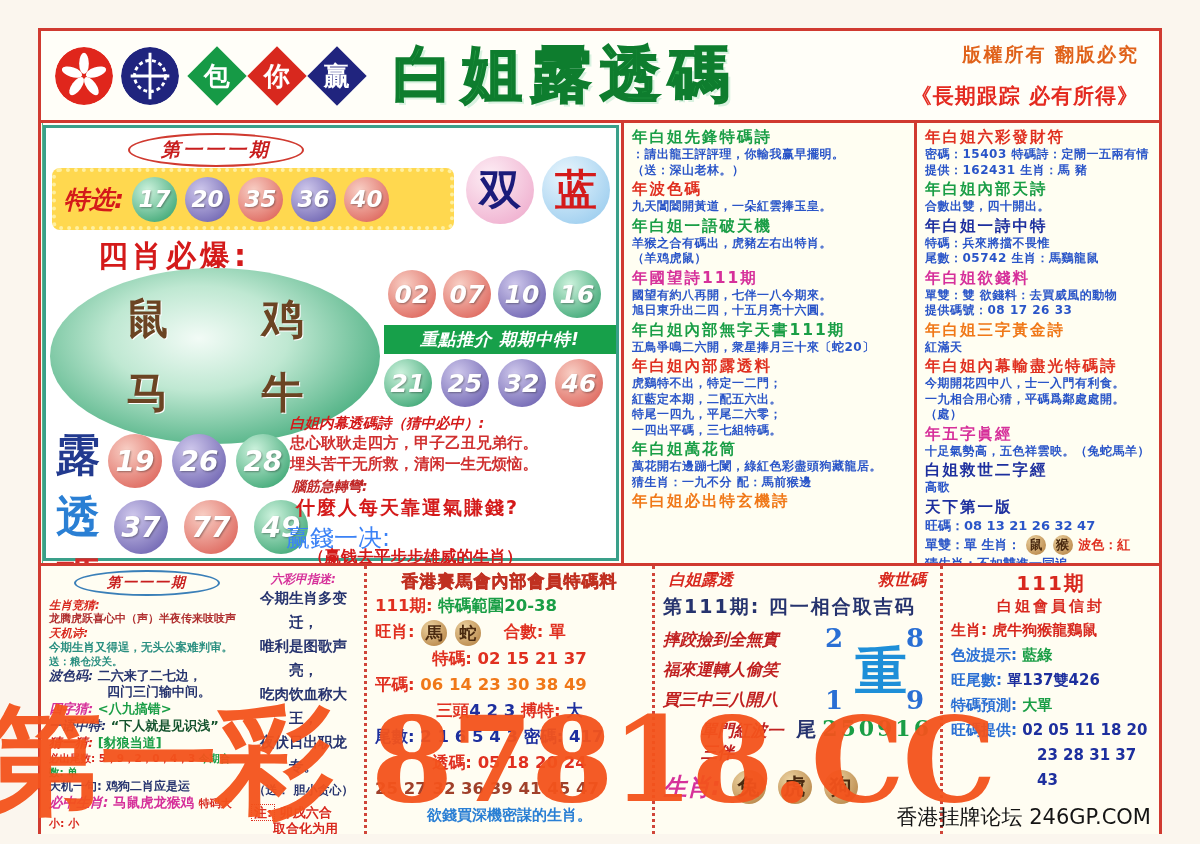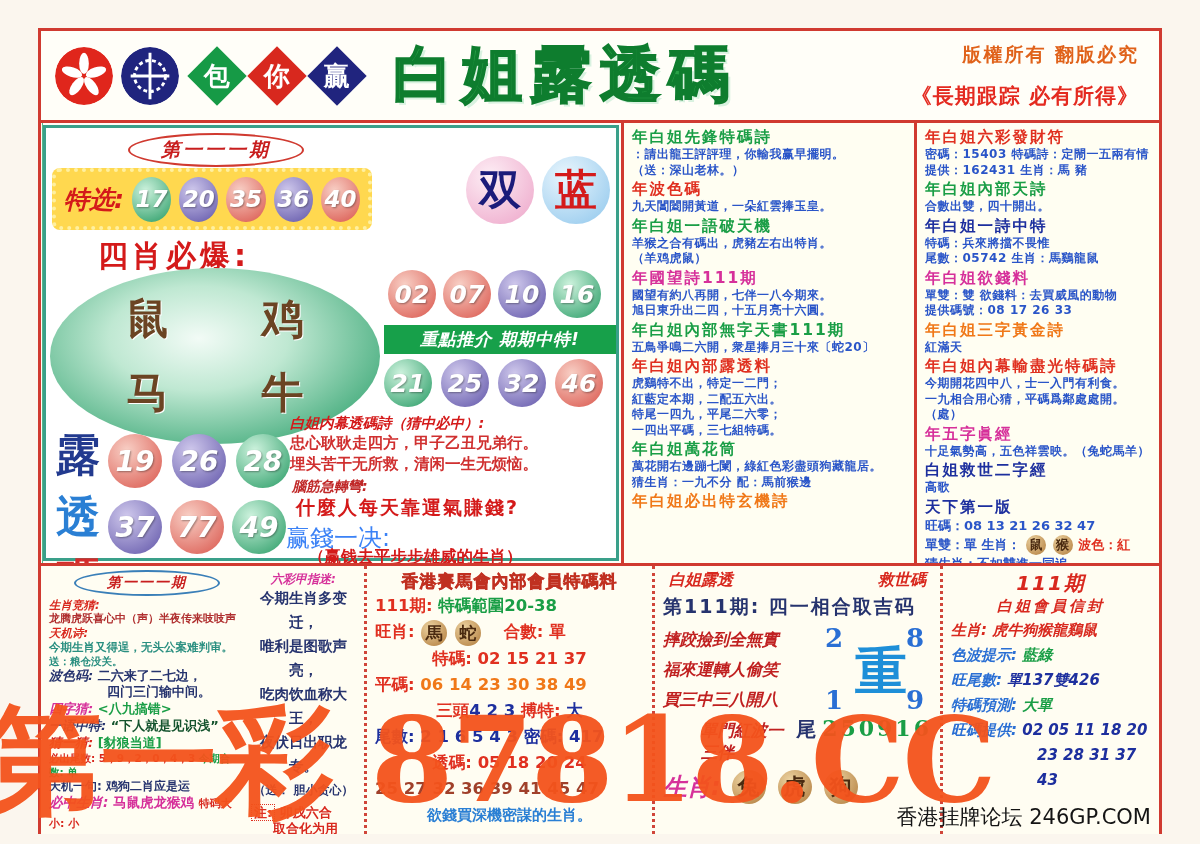--- a/index.html
+++ b/index.html
@@ -35,21 +35,21 @@
   .left-panel{width:576px;flex:0 0 auto;border:3px solid #3aa08a;margin:2px;position:relative;
               background:#fff;box-sizing:border-box;}
   .mid-col{width:296px;flex:0 0 auto;border-left:3px solid #d03a30;border-right:3px solid #d03a30;
            padding:4px 8px;box-sizing:border-box;background:#fffef2;overflow:hidden;}
   .right-col{flex:1;padding:4px 8px;box-sizing:border-box;background:#fffef2;overflow:hidden;}
 
   
   .issue-oval{position:absolute;left:82px;top:5px;width:172px;height:30px;border:2px solid #d03a30;
               border-radius:50%;color:#c81e1e;font-weight:bold;font-style:italic;font-size:19px;
               display:flex;align-items:center;justify-content:center;letter-spacing:3px;}
-  .yellow-band{position:absolute;left:6px;top:40px;width:320px;height:62px;background:#ffd84f;
+  .yellow-band{position:absolute;left:6px;top:40px;width:402px;height:62px;background:#ffd84f;
                border:4px dotted #fff0a0;border-radius:8px;display:flex;align-items:center;
                padding:0 8px;box-sizing:border-box;gap:8px;}
   .texuan{color:#d41a1a;font-size:25px;font-weight:bold;font-style:italic;white-space:nowrap;}
   .ball{display:inline-flex;align-items:center;justify-content:center;border-radius:50%;
         color:#fff;font-weight:bold;font-style:italic;
         background:radial-gradient(circle at 35% 30%,var(--hi),var(--lo));
         text-shadow:1px 1px 2px rgba(0,0,0,.35);}
   .ball[data-color="green"]{--hi:#cdf2dd;--lo:#259a63}
   .ball[data-color="purple"]{--hi:#cfc8ec;--lo:#5f54a8}
   .ball[data-color="red"]{--hi:#f8cfc5;--lo:#d9544a}
@@ -71,41 +71,41 @@
               color:#fff;font-style:italic;font-weight:bold;font-size:17px;display:flex;
               align-items:center;justify-content:center;letter-spacing:1px;}
   .rb3{left:338px;top:231px;gap:9px;}
   .poem-blk{position:absolute;left:244px;top:286px;width:326px;}
   .poem-t{color:#d41a1a;font-weight:bold;font-style:italic;font-size:14.5px;}
   .poem-l{color:#d03030;font-weight:bold;font-size:15.5px;line-height:21px;}
   .v-lu{position:absolute;left:8px;top:296px;width:48px;text-align:center;font-weight:900;
         font-size:44px;line-height:62px;}
   .v-lu .c0{color:#223a8f}.v-lu .c1{color:#2a7fd4}.v-lu .c2{color:#d42b2b}
   .rb4{left:62px;top:306px;gap:10px;}
-  .rb5{left:62px;top:372px;gap:8px;}
+  .rb5{left:68px;top:372px;gap:16px;}
   .brain-t{position:absolute;left:246px;top:350px;color:#c02828;font-style:italic;font-weight:bold;font-size:14px;}
   .brain-q{position:absolute;left:250px;top:367px;color:#d41a1a;font-weight:bold;font-size:19px;letter-spacing:2px;}
   .win1{position:absolute;left:240px;top:394px;color:#3b82f6;font-weight:400;font-size:24px;}
   .win2{position:absolute;left:262px;top:418px;color:#d41a1a;font-weight:bold;font-size:16.5px;}
 
   
   .sec{margin-bottom:1px;}
   .sec-t{font-weight:900;font-size:15.5px;letter-spacing:2px;line-height:20px;}
   .sec-l{color:#2a55c8;font-weight:bold;font-size:12px;line-height:15.5px;letter-spacing:0.5px;}
   .tianxia-row{font-weight:bold;font-size:13px;line-height:18px;color:#2a55c8;}
   .an{display:inline-flex;width:20px;height:20px;border-radius:50%;background:radial-gradient(circle at 35% 30%,#ecd2a0,#b07a3a);
       color:#4a2a10;font-size:13px;font-weight:bold;align-items:center;justify-content:center;vertical-align:middle;margin:0 1px;}
 
   
   .bottom{display:flex;border-top:3px solid #d03a30;height:268px;position:relative;z-index:2;background:#fffdf2;}
   .bp{border-right:3px dotted #d0453a;padding:4px 8px;box-sizing:border-box;overflow:hidden;}
   .bp1{width:326px;display:flex;gap:6px;}
   .bp2{width:288px;}
   .bp3{width:288px;}
-  .bp4{flex:1;border-right:none;font-style:italic;}
+  .bp4{flex:1;border-right:none;}
   .oval-sm{width:142px;height:22px;border:2px solid #3a7fb8;border-radius:50%;color:#c81e1e;
            font-weight:bold;font-style:italic;font-size:14px;display:flex;align-items:center;
            justify-content:center;margin:0 auto 2px;letter-spacing:2px;}
   .b1l{width:196px;flex:0 0 auto;}
   .b1r{flex:1;padding-top:2px;}
   .lbl-red{color:#d8281e;font-weight:bold;font-style:italic;}
   .row-s{font-size:11.5px;line-height:14px;font-weight:bold;}
   .b1r .pl{color:#26336e;font-weight:bold;font-size:14.5px;line-height:24px;text-align:center;}
   .note-mark{color:#e03020;border:1px dotted #e03020;padding:0 2px;font-weight:bold;}
 

